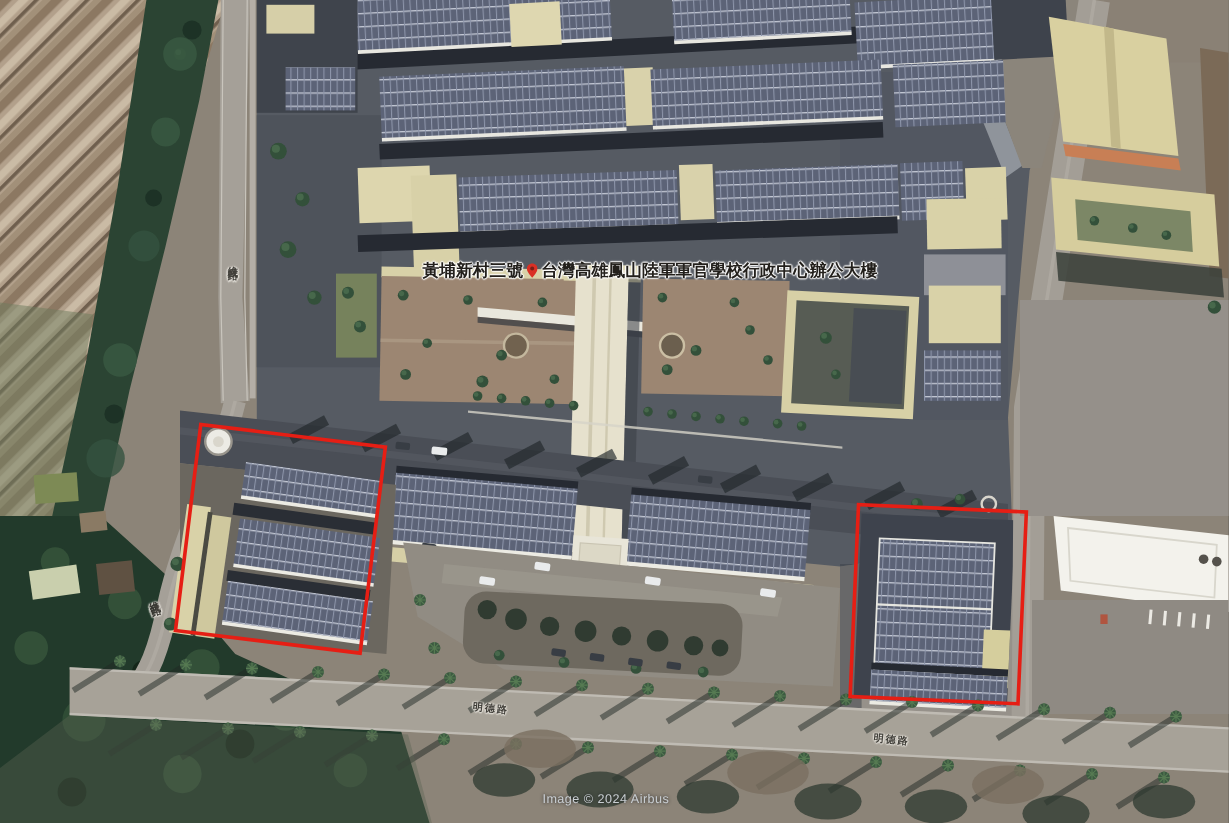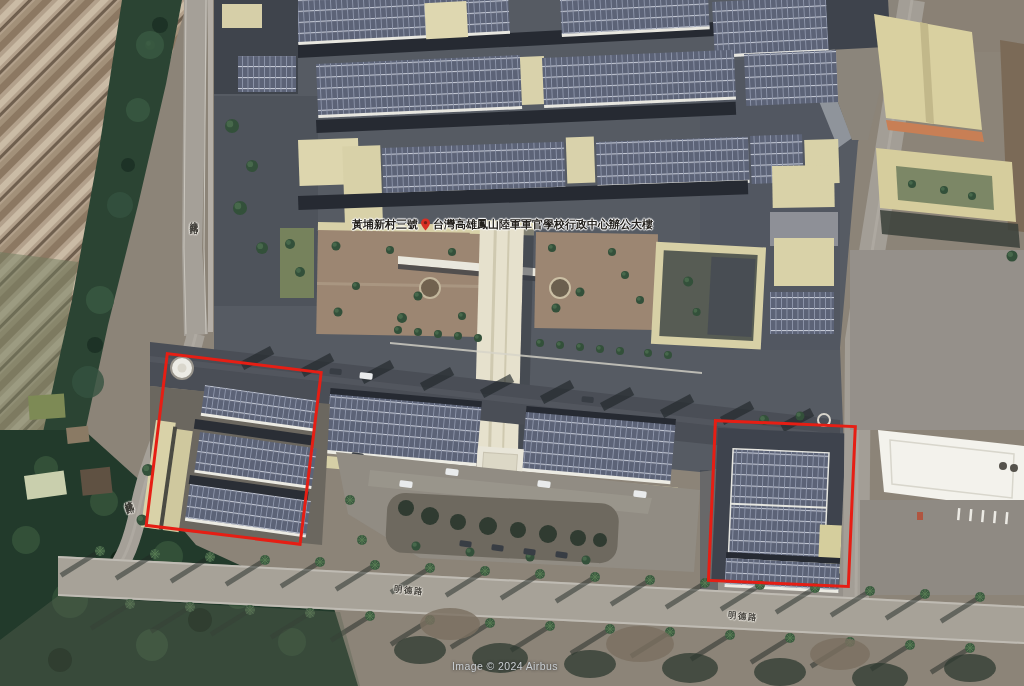--- a/index.html
+++ b/index.html
@@ -1,20 +1,20 @@
 <!DOCTYPE html>
 <html><head>
 <meta charset="utf-8">
 <style>
   html,body{margin:0;padding:0;background:#202020;font-family:"Liberation Sans",sans-serif;}
   .stage{position:relative;width:1024px;height:686px;overflow:hidden;background:#8c8478;}
   .scene{position:absolute;left:0;top:0;}
   .overlays{position:absolute;left:0;top:0;width:1024px;height:686px;}
   .place-label{position:absolute;left:352px;top:218px;display:flex;align-items:center;gap:2px;
-    font-size:11px;font-weight:bold;color:#23201c;white-space:nowrap;line-height:1;
+    font-size:14px;font-weight:bold;color:#23201c;white-space:nowrap;line-height:1;
     text-shadow:0 0 2px #fff,1px 0 1px #fff,-1px 0 1px #fff,0 1px 1px #fff,0 -1px 1px #fff;}
   .pin{display:block;margin:0 1px;}
   .road-label{position:absolute;font-size:8.5px;font-weight:bold;color:#3a3833;letter-spacing:1.5px;
     white-space:nowrap;line-height:1;opacity:.92;
     text-shadow:0 0 2px #e8e5de,1px 0 1px #e8e5de,-1px 0 1px #e8e5de,0 1px 1px #e8e5de;}
   .road-label.vertical{writing-mode:vertical-rl;letter-spacing:2px;}
   .watermark{position:absolute;left:452px;top:660px;font-size:10.5px;color:#c9ced2;letter-spacing:.4px;
     text-shadow:0 0 3px rgba(15,18,22,.85);}
   .annotation-box{position:absolute;box-sizing:border-box;border:3px solid #e61e14;transform-origin:top left;background:transparent;}
 </style>

